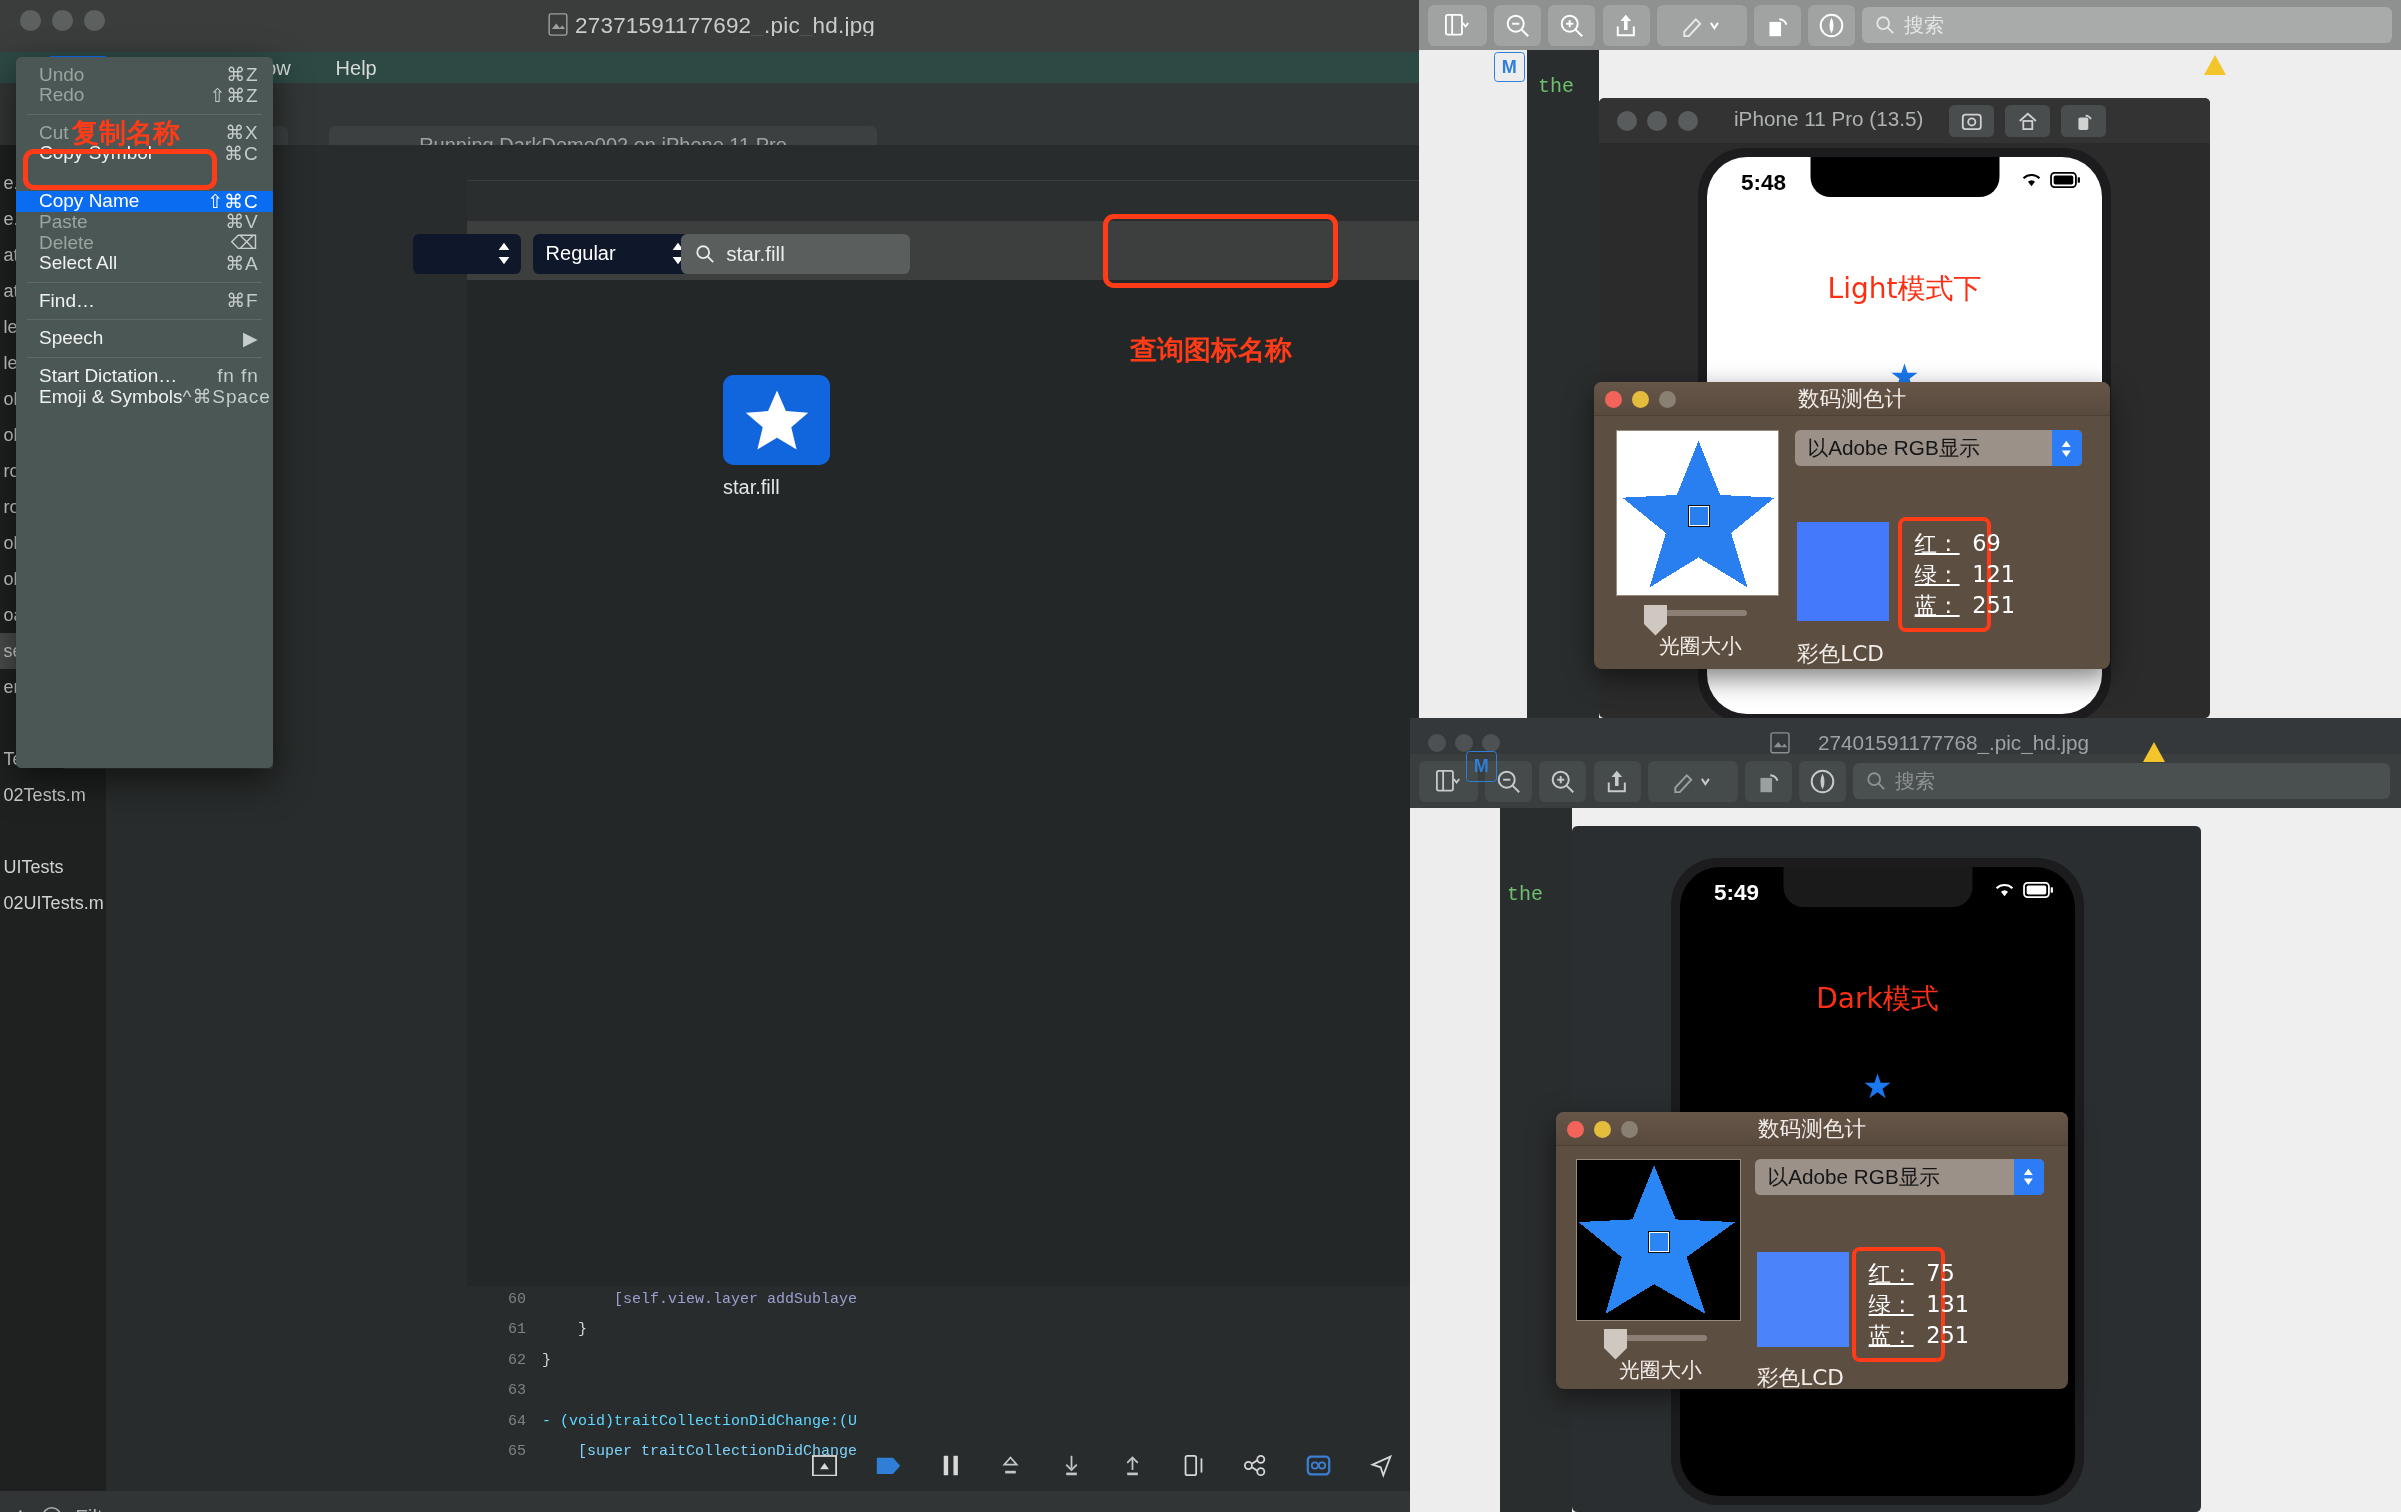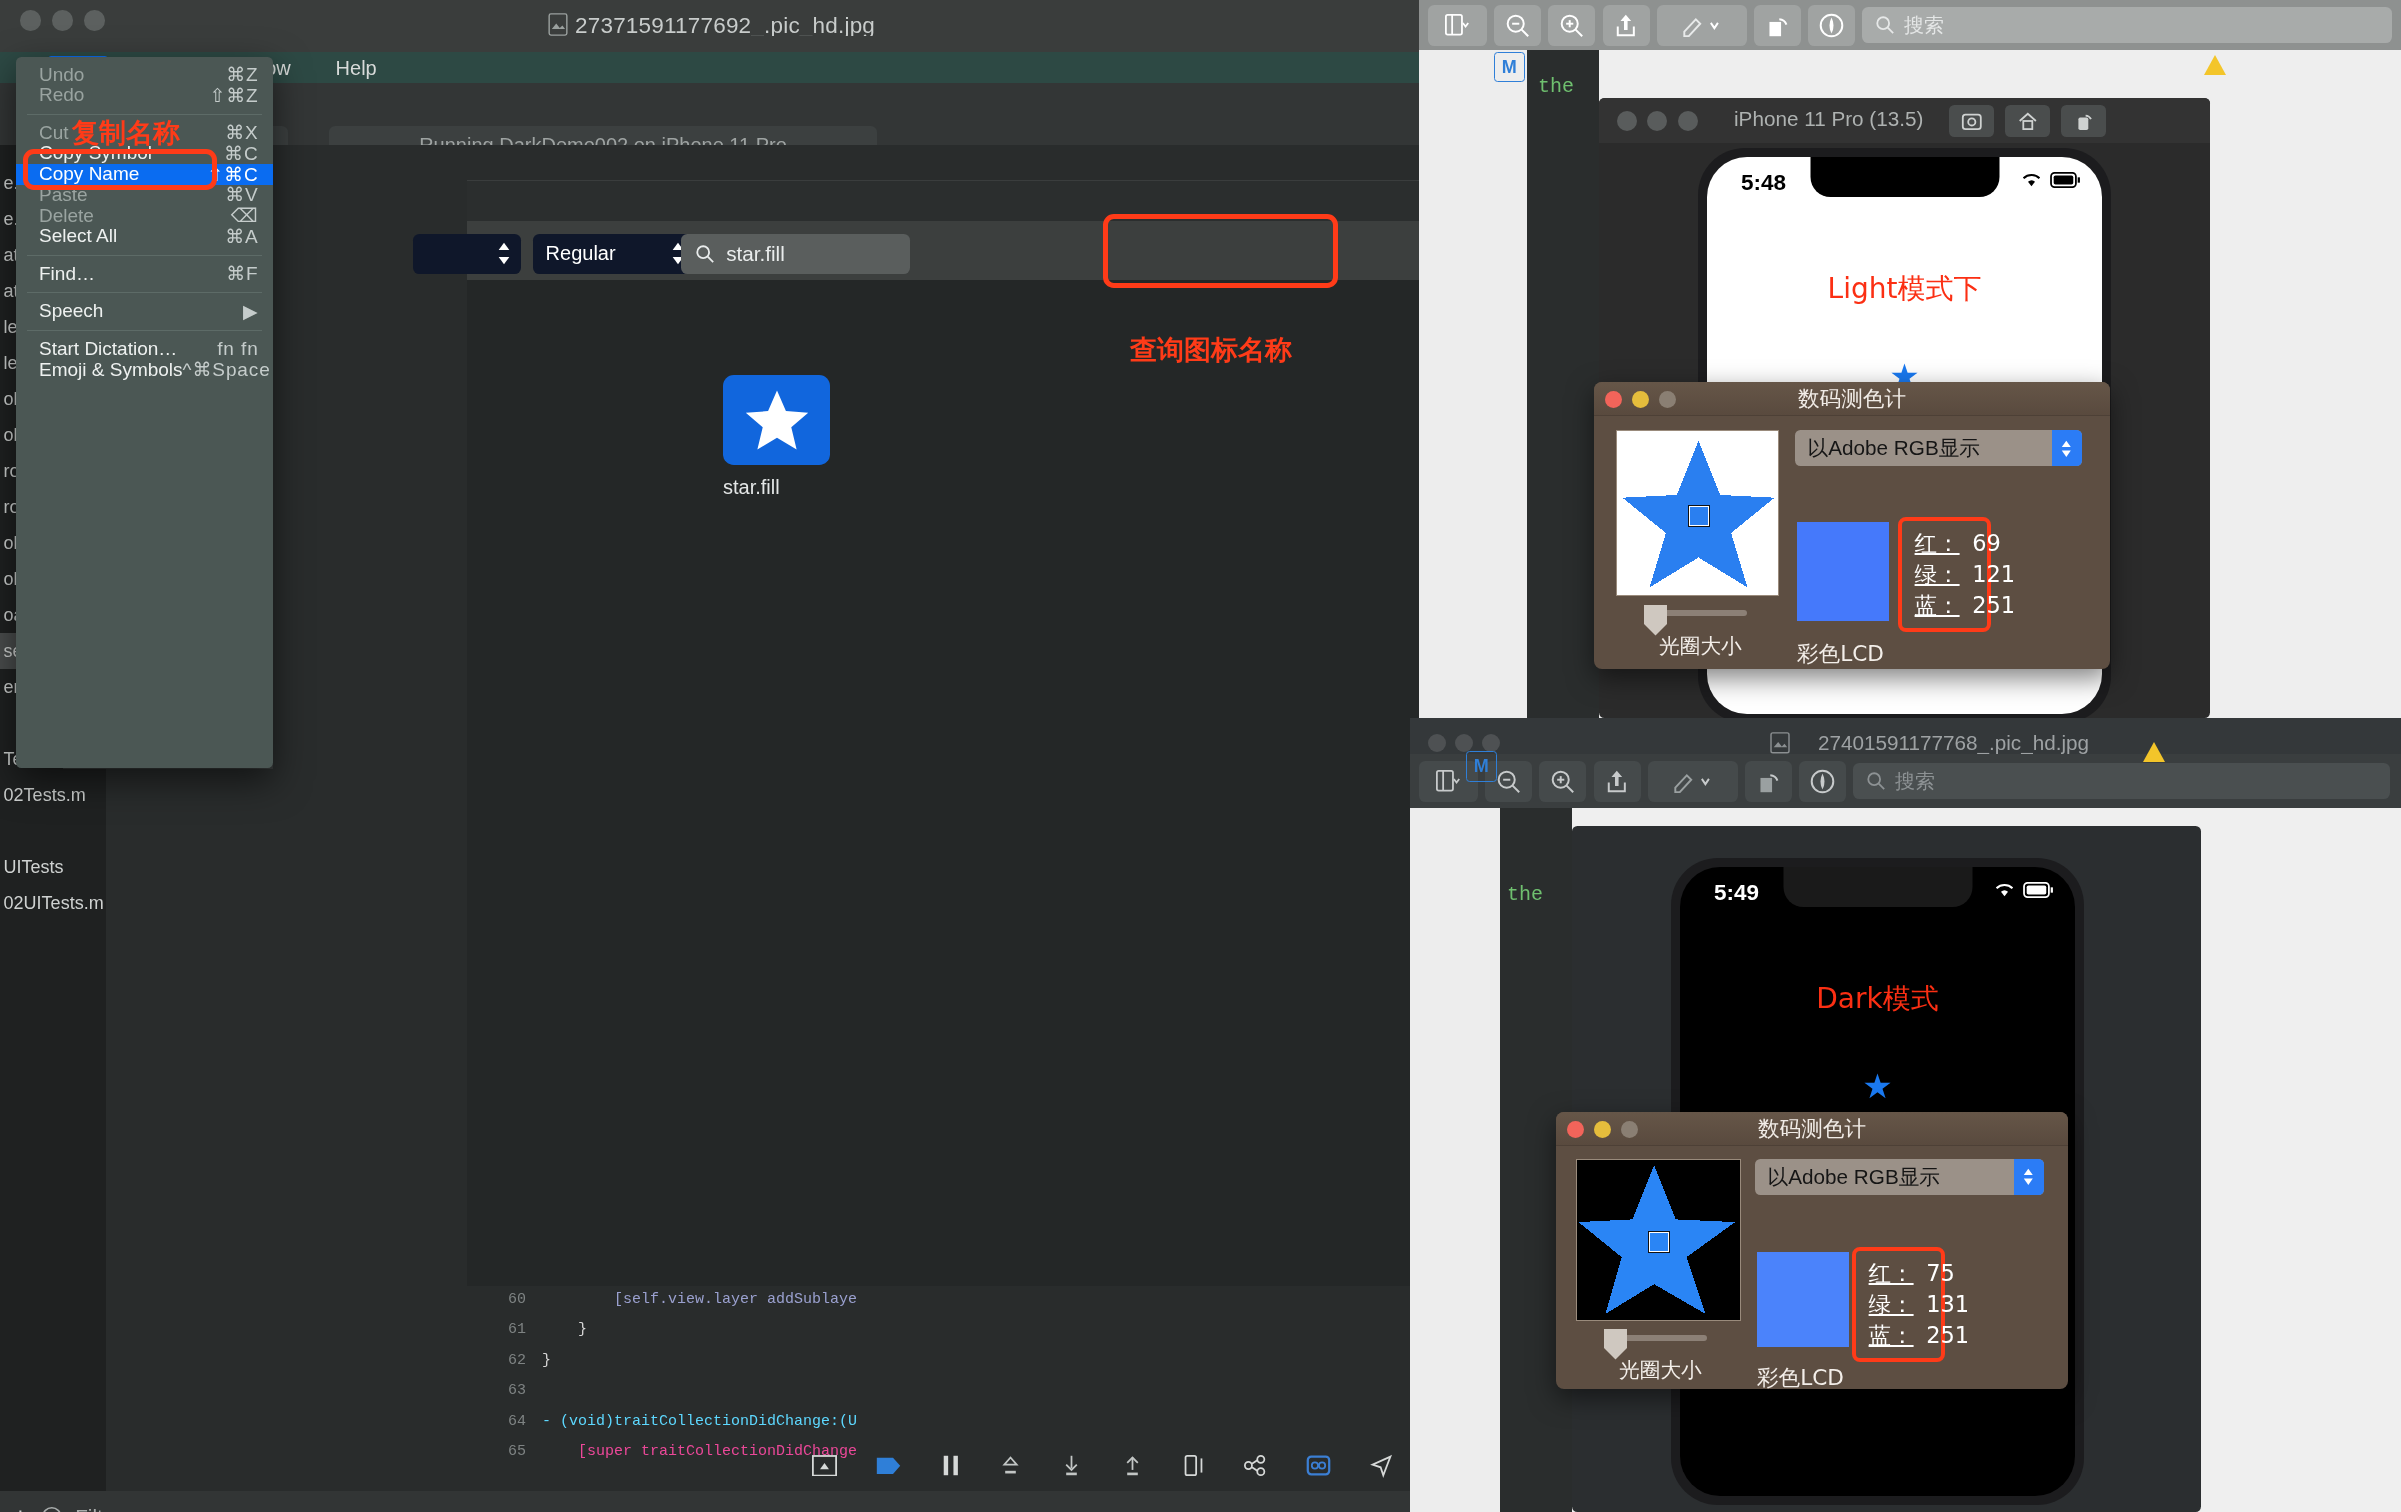--- a/index.html
+++ b/index.html
@@ -59,21 +59,21 @@
   #tile { left:256px; top:95px; width:107px; height:90px; background:#1166dd;
           border-radius:10.8px; display:flex; align-items:center; justify-content:center; }
   #tileLabel { left:256px; top:196px; width:126px; color:#e3e6e6; font-size:20px; }
 
   
   #editMenu { left:16px; top:57px; width:257px; height:711px; background:#4b5754;
               border-radius:5.4px; box-shadow:0 12.6px 36px rgba(0,0,0,.55); padding:7.2px 0; }
   .menuitem { position:relative; height:20.7px; display:flex; align-items:center;
               padding:0 14.4px 0 23px; color:#eef1f0; font-size:19px; }
   .menuitem.dim { color:#9aa4a1; }
-  .menuitem.hl { background:#0a6cf1; color:#fff; }
+  .menuitem.hl { background:#0a6cf1; color:#fff;margin-top:27px; }
   .mlabel { flex:1; white-space:nowrap; }
   .mkey { color:#c5cccb; font-size:19px; letter-spacing:0.9px;}
   .menuitem.hl .mkey { color:#fff; }
   .msep { height:0.9px; background:#5d6b67; margin:8px 10.8px; }
   #catPanel { left:63px; top:354px; width:210px; height:415px; background:#383b3b; }
   .catrow { height:23px; display:flex; align-items:center; gap:10.8px; padding-left:25px;
             color:#e6e9e8; font-size:19px; }
   .caticon { width:21.6px; text-align:center; color:#cdd1d0; font-size:17px; }
 
   
@@ -297,21 +297,21 @@
       <div class="codeline">
         <span class="lno">63</span>
         <span class="ctext wh"></span>
       </div>
       <div class="codeline">
         <span class="lno">64</span>
         <span class="ctext wh" style="color: rgb(93, 216, 255);">- (void)traitCollectionDidChange:(U</span>
       </div>
       <div class="codeline">
         <span class="lno">65</span>
-        <span class="ctext wh" style="color: #ec4899;">    [super traitCollectionDidChange</span>
+        <span class="ctext wh" style="color: #7dd3fc;">    [super traitCollectionDidChange</span>
       </div>
     </div>
 
   <div class="abs" style="left:790px;top:1442px;width:652px;height:47px;display:flex;align-items:center;gap:38px;padding-left:21.6px;">
     <span>
         <svg width="25" height="21.6" viewBox="0 0 28 24">
           <rect x="1" y="1" width="26" height="22" fill="none" stroke="#d6d9d8" stroke-width="2"></rect>
           <path d="M9 16l5-7 5 7z" fill="#d6d9d8"></path>
         </svg>
       </span>

